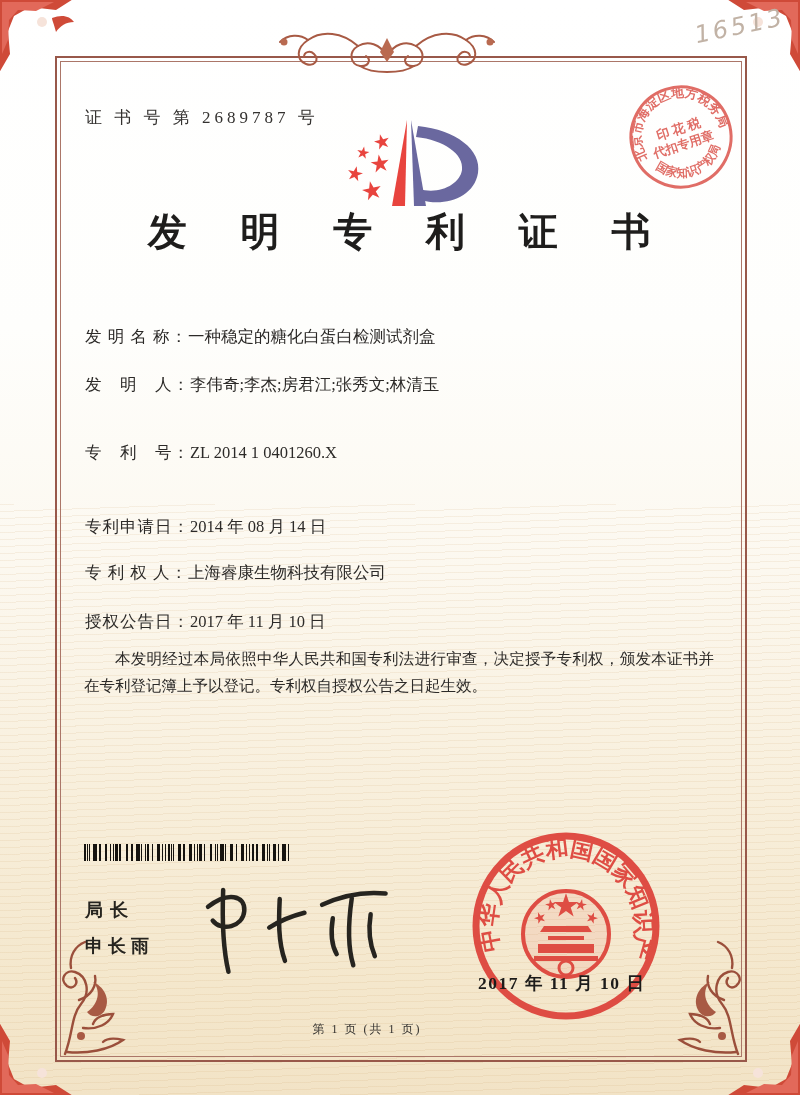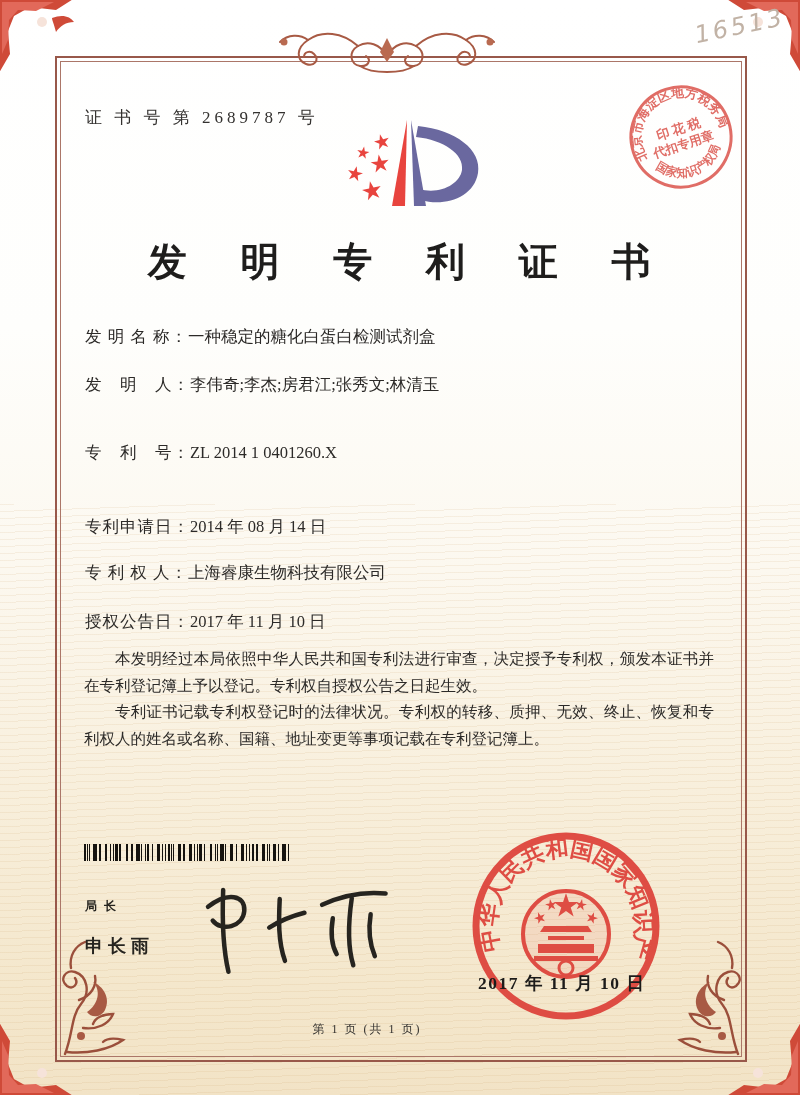--- a/index.html
+++ b/index.html
@@ -10,34 +10,34 @@
     font-family:"Liberation Serif","DejaVu Serif",serif;color:#2b2b2b;
   }
   .texture{
     position:absolute;left:0;right:0;top:46%;bottom:0;pointer-events:none;
     background:repeating-linear-gradient(178deg,rgba(198,152,92,0.12) 0 1px,transparent 1px 7px);
   }
   .frame{position:absolute;left:55px;top:56px;width:688px;height:1002px;border:2px solid #98584a;}
   .frame::after{content:"";position:absolute;inset:3px;border:1px solid #ab7668;}
   .abs{position:absolute;}
   .cert-no{left:85px;top:106px;font-size:17px;letter-spacing:4px;color:#33312f;}
-  .title{left:55px;width:688px;top:235px;text-align:center;font-size:39px;font-weight:bold;
+  .title{left:55px;width:688px;top:205px;text-align:center;font-size:39px;font-weight:bold;
          letter-spacing:22px;text-indent:22px;color:#1e1d1c;}
   .fields{left:85px;top:326px;width:620px;}
   .field-row{position:absolute;left:0;font-size:16.5px;white-space:nowrap;color:#2c2a28;}
   .field-row .lab{letter-spacing:1px;}
   .paras{left:84px;top:646px;width:630px;font-size:15.5px;line-height:26.5px;
          text-align:justify;color:#2c2a28;}
   .paras p{margin:0;text-indent:2em;}
   .barcode{left:84px;top:844px;width:208px;height:17px;
     background-image:
       repeating-linear-gradient(90deg,#16130f 0 2px,transparent 2px 5px,#16130f 5px 6px,transparent 6px 10px,#16130f 10px 13px,transparent 13px 15px,#16130f 15px 16px,transparent 16px 21px),
       repeating-linear-gradient(90deg,transparent 0 3px,#16130f 3px 4px,transparent 4px 9px,#16130f 9px 10px,transparent 10px 13px);
   }
-  .officer-title{left:85px;top:898px;font-size:12px;font-weight:bold;letter-spacing:7px;color:#26241f;}
+  .officer-title{left:85px;top:898px;font-size:18px;font-weight:bold;letter-spacing:7px;color:#26241f;}
   .officer-name{left:85px;top:934px;font-size:18px;font-weight:bold;letter-spacing:5px;color:#26241f;font-family:Liberation Mono, monospace;}
   .signature{left:195px;top:868px;}
   .seal{left:468px;top:828px;opacity:.92;}
   .seal-date{left:478px;top:971px;font-size:17.5px;letter-spacing:1.5px;color:#1c1b1a;font-weight:bold;}
   .footer{left:55px;width:624px;top:1021px;text-align:center;font-size:12px;color:#33312e;letter-spacing:2px;}
   .tax-stamp{left:626px;top:82px;transform:rotate(-18deg);opacity:.88;}
   .pencil-note{left:694px;top:12px;font-size:24px;color:#c1b2a5;transform:rotate(-12deg);
                font-style:italic;letter-spacing:3px;font-family:"DejaVu Sans",sans-serif;}
   .corner{position:absolute;width:86px;height:86px;}
   .corner.tl{left:-4px;top:-4px;}
@@ -171,21 +171,20 @@
     <div class="field-row" style="top:236px;">
       <span class="lab">专 利 权 人：</span><span>上海睿康生物科技有限公司</span>
     </div>
     <div class="field-row" style="top:285px;">
       <span class="lab">授权公告日：</span><span>2017 年 11 月 10 日</span>
     </div>
   </div>
 
   <div class="abs paras">
     <p>本发明经过本局依照中华人民共和国专利法进行审查，决定授予专利权，颁发本证书并在专利登记簿上予以登记。专利权自授权公告之日起生效。</p>
-    <p>专利证书记载专利权登记时的法律状况。专利权的转移、质押、无效、终止、恢复和专利权人的姓名或名称、国籍、地址变更等事项记载在专利登记簿上。</p>
   </div>
 
   <div class="abs barcode"></div>
 
   <div class="abs officer-title">局长</div>
   <div class="abs officer-name">申长雨</div>
 
   <svg class="abs signature" width="210" height="110" viewBox="0 0 210 110">
     <g stroke="#26241f" stroke-width="4.5" fill="none" stroke-linecap="round" transform="rotate(-3 105 55)">
       <path d="M30,18 C28,40 26,72 31,100"></path>

